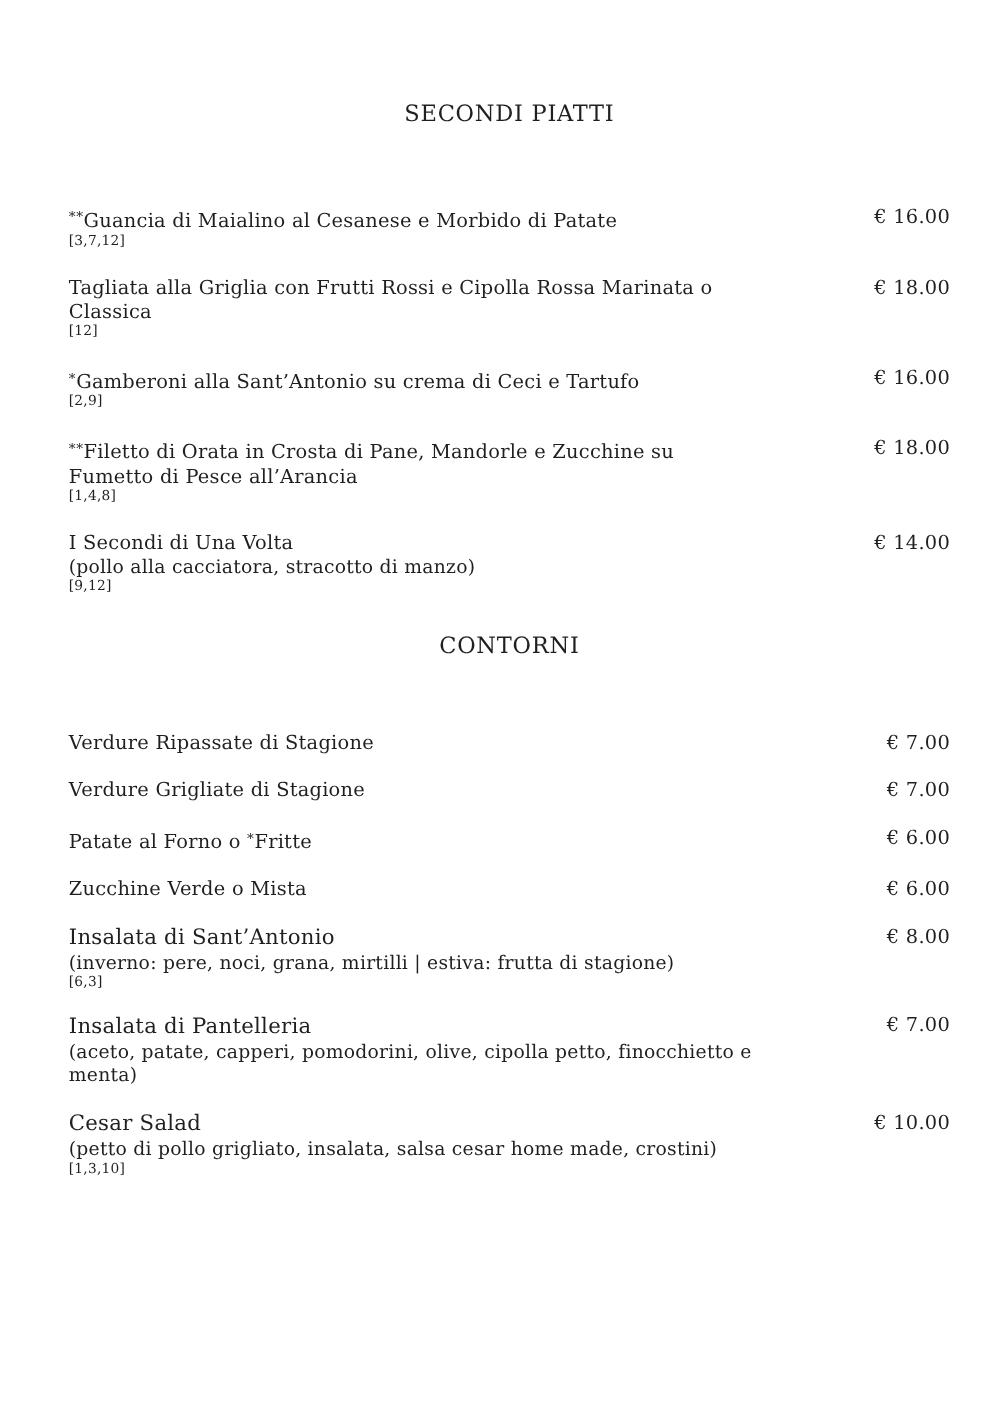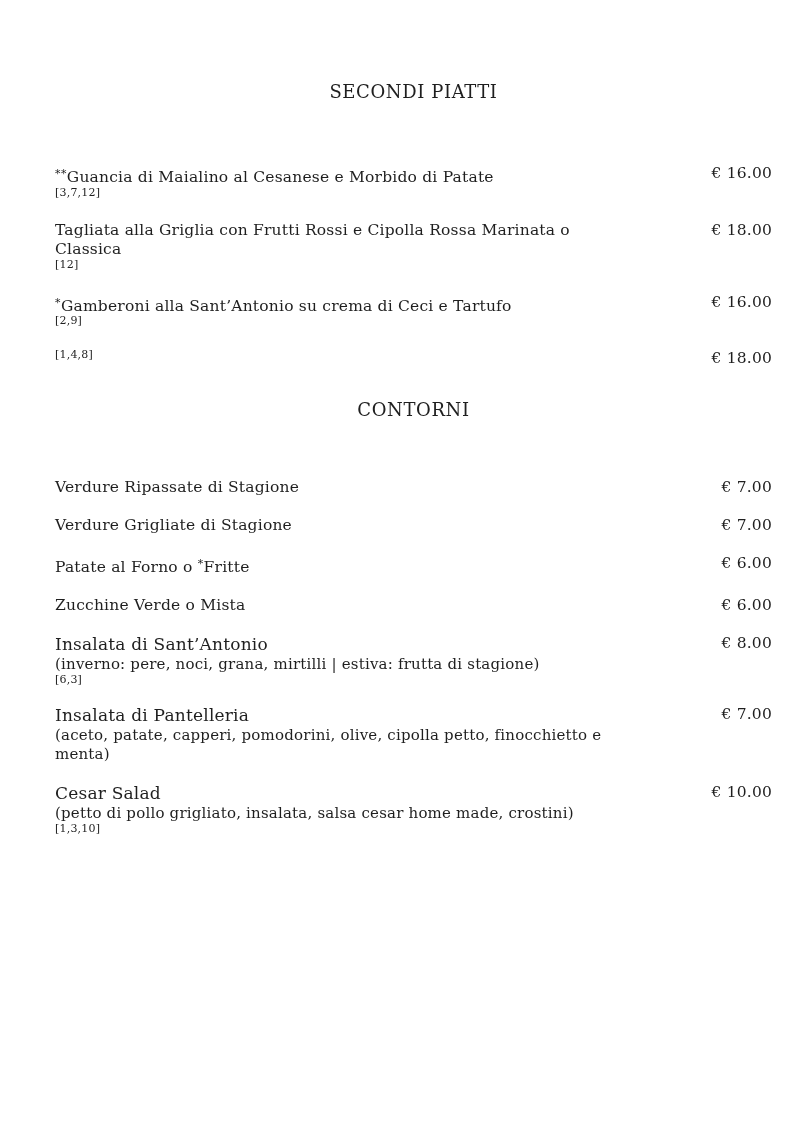--- a/index.html
+++ b/index.html
@@ -11,21 +11,21 @@
     height: 1122px;
     background: #ffffff;
     color: #1f1f1f;
     font-family: "DejaVu Serif", "Liberation Serif", serif;
     overflow: hidden;
   }
   .page {
     box-sizing: border-box;
     width: 793px;
     height: 805px;
-    padding: 82px 21px 0 55px;
+    padding: 82px 33px 0 55px;
   }
   .section-title {
     font-size: 18px;
     font-weight: normal;
     line-height: 20px;
     text-align: center;
     letter-spacing: 0.6px;
     margin: 0;
     color: #1f1f1f;
   }
@@ -110,25 +110,34 @@
     <div class="item">
       <div class="item-main">
         <div class="name-line"><span class="marker">*</span><span>Gamberoni alla Sant’Antonio su crema di Ceci e Tartufo</span></div>
         <div class="footnote hidden-empty">[2,9]</div>
       </div>
       <div class="price">€ 16.00</div>
     </div>
 
     <div class="item">
       <div class="item-main">
+        <div class="name-line"><span class="marker">**</span><span>Filetto di Orata in Crosta di Pane, Mandorle e Zucchine su Fumetto di Pesce all’Arancia</span></div>
         <div class="footnote hidden-empty">[1,4,8]</div>
       </div>
       <div class="price">€ 18.00</div>
     </div>
 
+    <div class="item">
+      <div class="item-main">
+        <div class="name-line"><span>I Secondi di Una Volta</span></div>
+        <div class="desc">(pollo alla cacciatora, stracotto di manzo)</div>
+        <div class="footnote hidden-empty">[9,12]</div>
+      </div>
+      <div class="price">€ 14.00</div>
+    </div>
 
   </div>
 
   <h1 class="section-title second">CONTORNI</h1>
 
   <div class="con">
 
     <div class="item">
       <div class="item-main">
         <div class="name-line"><span>Verdure Ripassate di Stagione</span></div>

